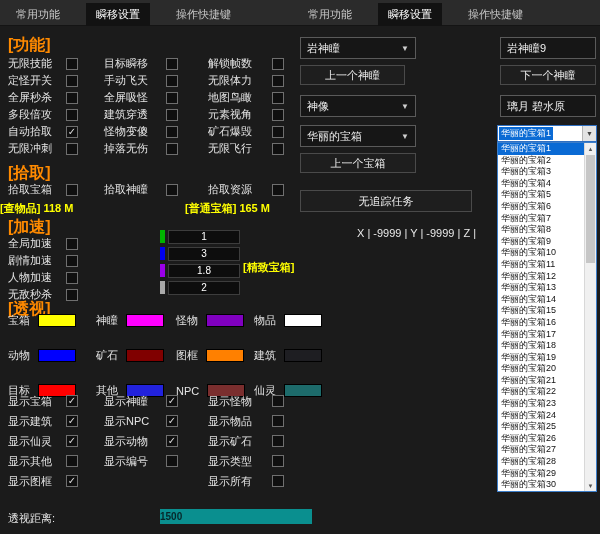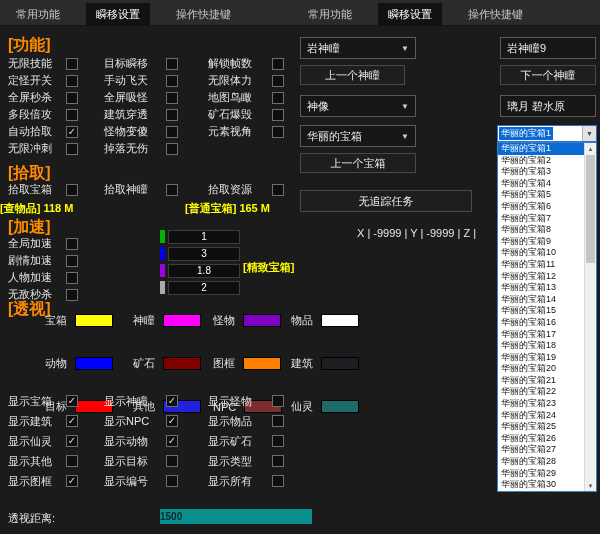--- a/index.html
+++ b/index.html
@@ -24,21 +24,21 @@
   .chk-label { font-size:11px; color:#e3e3e3; white-space:nowrap; }
   .checkbox { width:12px; height:12px; background:#0f0f0f; border:1px solid #6f6f6f; display:flex; align-items:center; justify-content:center; font-size:10px; line-height:1; color:#dcdcdc; flex:0 0 auto; }
 
   
   .speed-rows { position:absolute; left:160px; top:228px; display:flex; flex-direction:column; }
   .speed-row { display:flex; align-items:center; height:17px; gap:3px; }
   .speed-swatch { width:5px; height:13px; flex:0 0 auto; }
   .speed-input { width:72px; height:14px; background:#0d0d0d; border:1px solid #3d3d3d; color:#ffffff; font-size:10px; text-align:center; font-family:inherit; }
 
   
-  .color-grid { position:absolute; left:8px; top:314px; display:grid; grid-template-columns:88px 80px 78px 84px; row-gap:30px;margin-left:37px; }
+  .color-grid { position:absolute; left:8px; top:314px; display:grid; grid-template-columns:88px 80px 78px 84px; row-gap:22px; }
   .color-cell { display:flex; align-items:center; gap:8px; height:13px; }
   .color-label { font-size:11px; color:#e3e3e3; white-space:nowrap; }
   .color-swatch { width:38px; height:13px; border:1px solid #000; flex:0 0 auto; }
 
   
   .distance-label { position:absolute; left:8px; top:511px; font-size:11px; color:#e3e3e3; }
   .distance-bar { position:absolute; left:160px; top:509px; width:152px; height:15px; background:var(--distance-teal,#0a8f8f); display:flex; align-items:center; justify-content:flex-start; }
   .distance-value { font-size:10px; font-weight:bold; color:#06282a; }
 
   
@@ -138,25 +138,29 @@
       </div>
       <div class="chk-row">
         <span class="chk-label">无限体力</span>
         <span class="checkbox"></span>
       </div>
       <div class="chk-row">
         <span class="chk-label">地图鸟瞰</span>
         <span class="checkbox"></span>
       </div>
       <div class="chk-row">
+        <span class="chk-label">元素视角</span>
+        <span class="checkbox"></span>
+      </div>
+      <div class="chk-row">
         <span class="chk-label">矿石爆毁</span>
         <span class="checkbox"></span>
       </div>
       <div class="chk-row">
-        <span class="chk-label">元素视角</span>
+        <span class="chk-label">无限飞行</span>
         <span class="checkbox"></span>
       </div>
     </div>
 
   <div class="section-h" style="left:8px;top:163px">[拾取]</div>
   <div class="col" style="left:8px;top:181px;width:70px">
       <div class="chk-row">
         <span class="chk-label">拾取宝箱</span>
         <span class="checkbox"></span>
       </div>
@@ -294,24 +298,20 @@
         <span class="chk-label">显示神瞳</span>
         <span class="checkbox checked">✓</span>
       </div>
       <div class="chk-row">
         <span class="chk-label">显示NPC</span>
         <span class="checkbox checked">✓</span>
       </div>
       <div class="chk-row">
         <span class="chk-label">显示动物</span>
         <span class="checkbox checked">✓</span>
-      </div>
-      <div class="chk-row">
-        <span class="chk-label">显示目标</span>
-        <span class="checkbox"></span>
       </div>
       <div class="chk-row">
         <span class="chk-label">显示编号</span>
         <span class="checkbox"></span>
       </div>
     </div>
   <div class="col toggles" style="left:208px;top:391px;width:76px">
       <div class="chk-row">
         <span class="chk-label">显示怪物</span>
         <span class="checkbox"></span>

